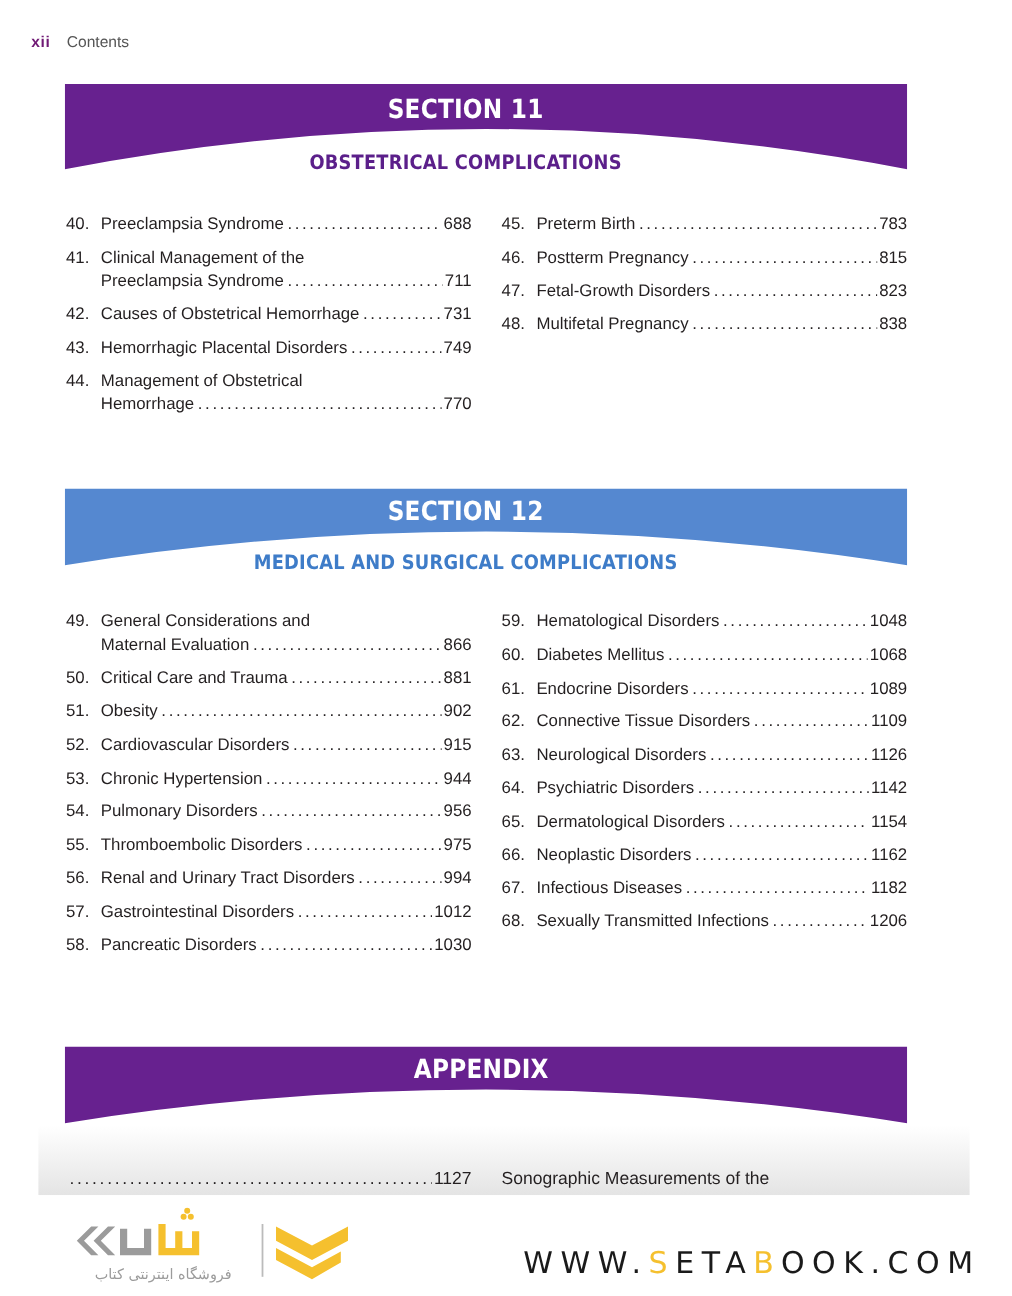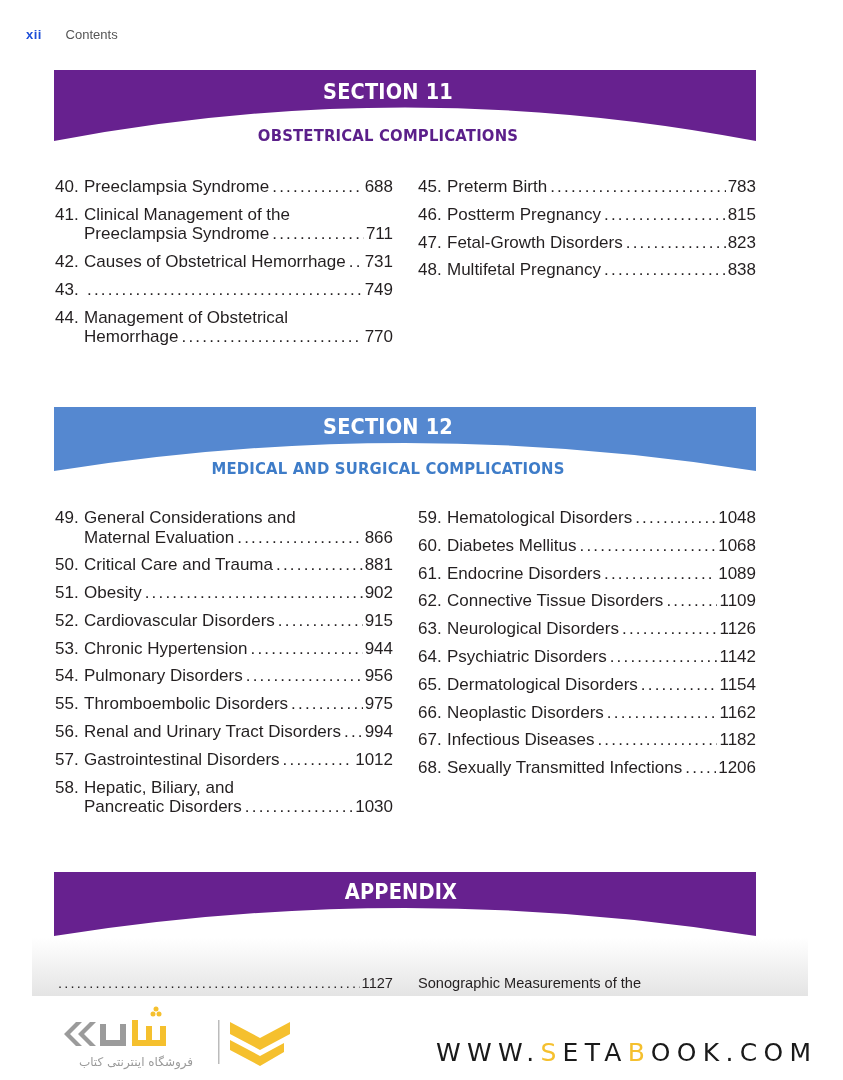--- a/index.html
+++ b/index.html
@@ -3,40 +3,40 @@
 <meta charset="utf-8">
 <style>
   html, body { margin:0; padding:0; }
   body {
     width:843px; height:1080px; position:relative; overflow:hidden;
     background:#ffffff; font-family:"Liberation Sans", sans-serif; color:#231f20;
   }
   .running-head {
     position:absolute; left:26px; top:27px; font-size:13px; color:#333;
   }
-  .running-head .folio { font-weight:bold; color:#1d4ed8; margin-right:20px; letter-spacing:0.5px; }
+  .running-head .folio { font-weight:bold; color:#701a75; margin-right:10px; letter-spacing:0.5px; }
   .running-head .label { color:#555; }
 
   .band {
     position:absolute; left:54px; width:668px;
   }
   .band svg { position:absolute; left:0; top:0; display:block; }
   .band .title {
     position:absolute; left:0; width:100%; text-align:center;
     color:#ffffff; font-weight:bold; font-size:22px; letter-spacing:0.2px;
     font-family:"DejaVu Sans", sans-serif; transform:scaleX(0.88);
   }
   .band .subtitle {
     position:absolute; left:0; width:100%; text-align:center;
     font-weight:bold; font-size:16.5px; letter-spacing:0.2px;
     font-family:"DejaVu Sans", sans-serif; transform:scaleX(0.9);
   }
 
   .toc-col {
-    position:absolute; font-size:17px; line-height:19.5px; color:#231f20;
+    position:absolute; font-size:14px; line-height:19.5px; color:#231f20;
   }
   .toc-entry { position:relative; margin-bottom:8.3px; }
   .toc-entry .num { position:absolute; left:0; top:0; }
   .toc-entry .body { margin-left:29px; }
   .toc-line { display:flex; align-items:flex-end; white-space:nowrap; overflow:hidden; }
   .toc-line .t { flex:0 0 auto; }
   .toc-line .dots {
     flex:1 1 auto; overflow:hidden; white-space:nowrap; letter-spacing:2.2px; margin:0 2px 0 3px; color:#231f20;
   }
   .toc-line .pg { flex:0 0 auto; }
@@ -109,20 +109,21 @@
           <span class="t">Causes of Obstetrical Hemorrhage</span>
           <span class="dots">........................................................................................................................</span>
           <span class="pg">731</span>
         </div>
       </div>
     </div>
     <div class="toc-entry">
       <span class="num">43.</span>
       <div class="body">
         <div class="toc-line">
+          <span class="t">Hemorrhagic Placental Disorders</span>
           <span class="dots">........................................................................................................................</span>
           <span class="pg">749</span>
         </div>
       </div>
     </div>
     <div class="toc-entry">
       <span class="num">44.</span>
       <div class="body">
         <div class="toc-line">
           <span class="t">Management of Obstetrical</span>
@@ -276,23 +277,20 @@
         <div class="toc-line">
           <span class="t">Gastrointestinal Disorders</span>
           <span class="dots">........................................................................................................................</span>
           <span class="pg">1012</span>
         </div>
       </div>
     </div>
     <div class="toc-entry">
       <span class="num">58.</span>
       <div class="body">
-        <div class="toc-line">
-          <span class="t">Hepatic, Biliary, and</span>
-        </div>
         <div class="toc-line">
           <span class="t">Pancreatic Disorders</span>
           <span class="dots">........................................................................................................................</span>
           <span class="pg">1030</span>
         </div>
       </div>
     </div>
   </div>
 <div class="toc-col" style="left:418px;top:508px;width:338px;" id="s1-right">
     <div class="toc-entry">

